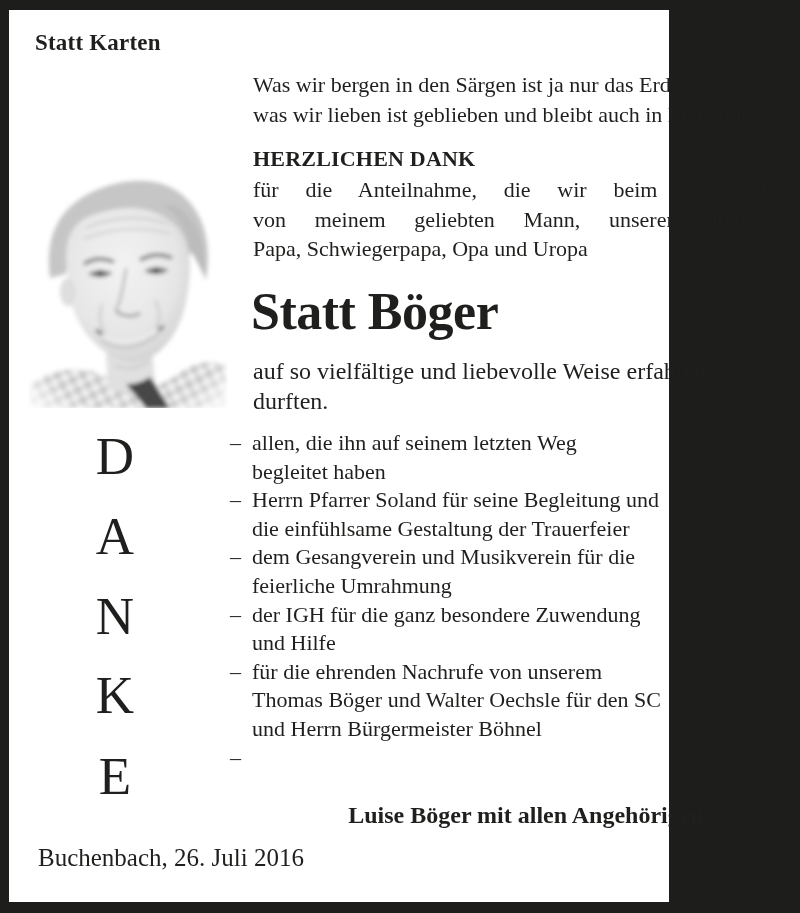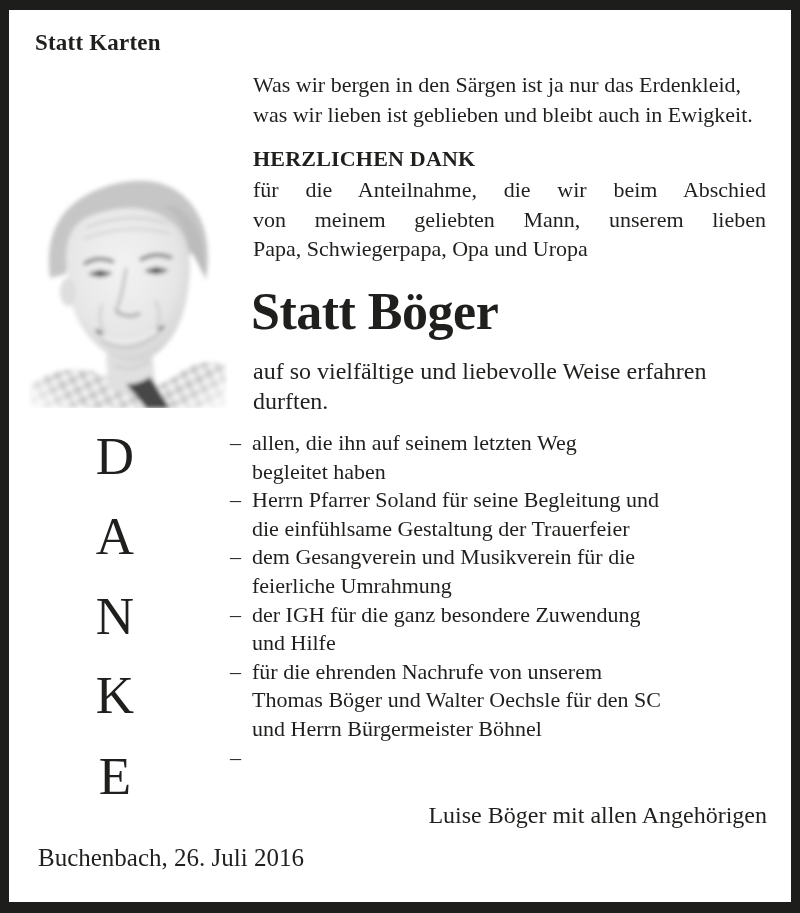--- a/index.html
+++ b/index.html
@@ -7,21 +7,21 @@
   body {
     position:relative;
     background:#1d1d1b;
     font-family:"Liberation Serif","DejaVu Serif",serif;
     color:#1f1f1d;
     overflow:hidden;
   }
   .page {
     position:absolute;
     left:9px; top:10px;
-    width:782px; height:892px;
+    width:660px; height:892px;
     background:#ffffff;
   }
   .abs { position:absolute; }
 
   .statt-karten {
     left:26px; top:20px;
     font-size:23px; font-weight:bold;
     letter-spacing:0.2px;
   }
 
@@ -79,24 +79,24 @@
   .thanks-list {
     left:221px; top:419px;
     width:537px;
     list-style:none;
     font-size:22px; line-height:28.6px;
   }
   .thanks-list li { position:relative; padding-left:22px; }
   .thanks-list .dash { position:absolute; left:0; top:0; }
 
   .signature {
-    left:244px; top:792px;
+    left:260px; top:792px;
     width:514px;
-    text-align:right;
-    font-size:24px; font-weight:normal;
+    text-align:center;
+    font-size:24px; font-weight:bold;
   }
 
   .dateline {
     left:29px; top:834px;
     font-size:25px;
   }
 </style>
 </head>
 <body>
 

